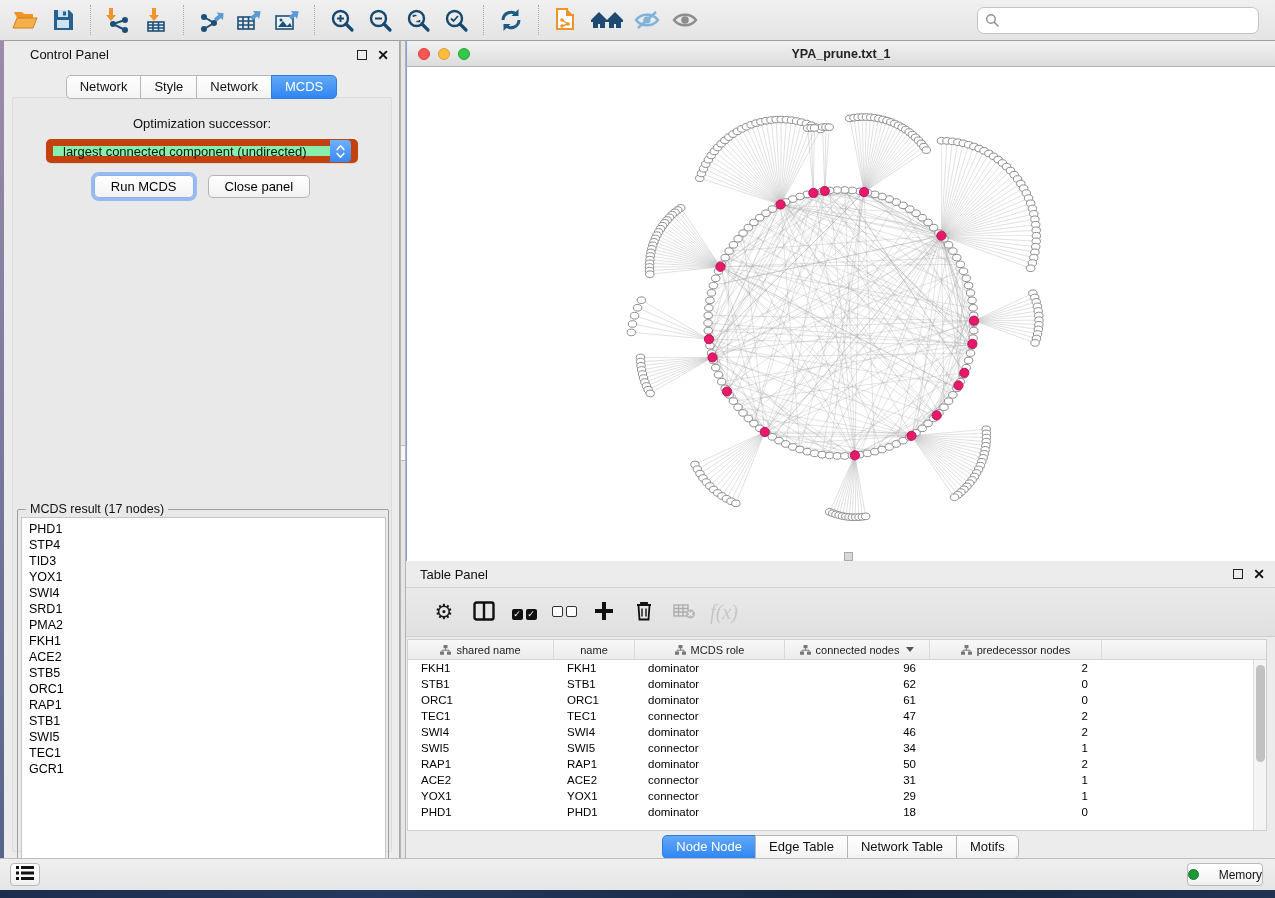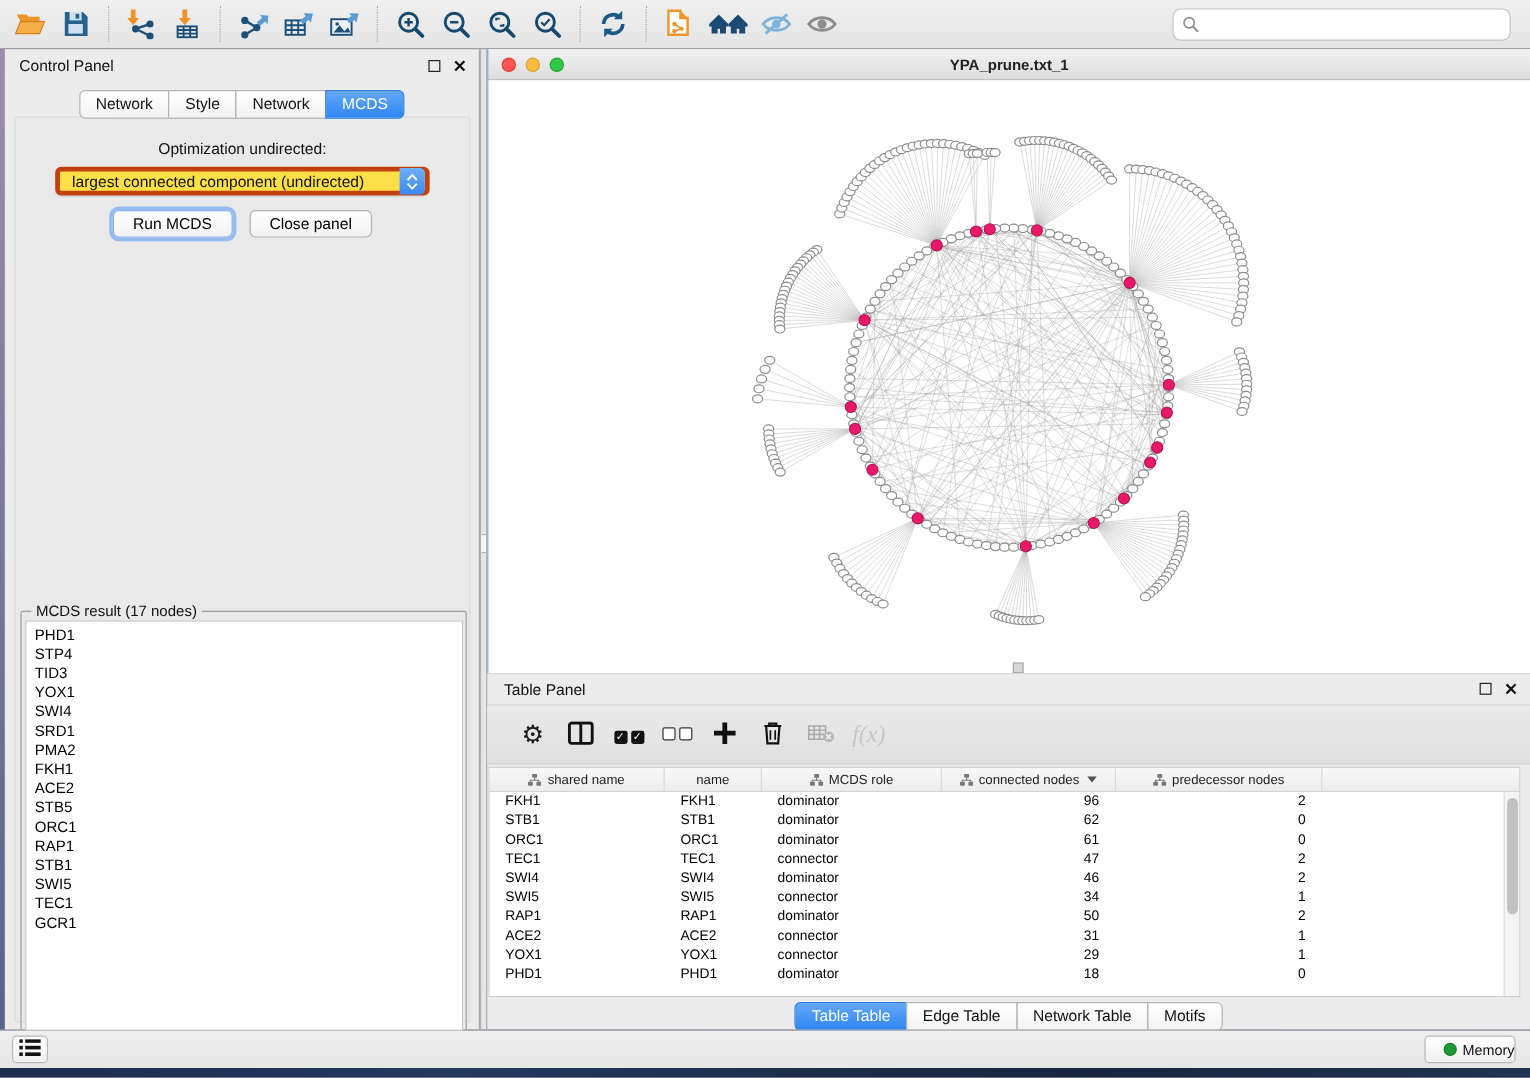--- a/index.html
+++ b/index.html
@@ -23,38 +23,38 @@
      padding:0 8px 0 28px; font:13px "Liberation Sans",sans-serif; color:#333; }
   #search-icon { position:absolute; left:8px; top:6px; }
 
   
   #left-strip { left:0; top:41px; width:4px; height:817px; background:linear-gradient(#9d8cab,#56648a); }
   #bottom-strip { left:0; top:890px; width:1275px; height:8px;
      background:linear-gradient(90deg,#1d2d4e,#24395e 30%,#18263f 70%,#203352); }
 
   
   #control-panel { left:4px; top:41px; width:396px; height:817px; background:#ececec; border-right:1px solid #a9a9a9; }
-  .panel-head { height:27px; display:flex; align-items:center; padding:0 10px 0 12px; }
+  .panel-head { height:27px; display:flex; align-items:center; padding:0 10px 0 26px; }
   .panel-title { font-size:13px; color:#111; flex:1 1 auto; }
   .win-float { width:10px; height:10px; border:1.6px solid #222; margin-right:10px; cursor:pointer; }
   .win-close { font-size:14px; font-weight:bold; color:#111; cursor:pointer; line-height:10px; }
 
   .seg-row { display:flex; justify-content:center; }
   .seg-btn { border:1px solid #b6b6b6; background:linear-gradient(#ffffff,#f3f3f3); color:#111;
      font:13px "Liberation Sans",sans-serif; padding:3px 13px 4px; margin-left:-1px; cursor:pointer; white-space:nowrap; }
   .seg-btn:first-child { border-radius:5px 0 0 5px; margin-left:0; }
   .seg-btn:last-child { border-radius:0 5px 5px 0; }
   .seg-btn.active { background:linear-gradient(#62a8f8,#2f86f2); border-color:#2d7de0; color:#fff; }
 
   #cp-tabs { margin-top:7px; position:relative; z-index:2; }
   #cp-body { position:absolute; left:8px; top:56px; width:380px; height:755px; background:#e9e9e9;
      border:1px solid #dcdcdc; border-radius:2px; }
   #opt-label { text-align:center; margin-top:18px; font-size:13px; }
-  #opt-select { position:relative; margin:8px auto 0; width:312px; height:24px; background:#fde047;
-     border:4px solid #c2410c; border-radius:5px; display:flex; align-items:center; cursor:pointer;
+  #opt-select { position:relative; margin:8px auto 0; width:312px; height:24px; background:#86efac;
+     border:7px solid #c2410c; border-radius:5px; display:flex; align-items:center; cursor:pointer;
      box-shadow:0 1px 1px rgba(0,0,0,.08); }
   #opt-select .sel-text { flex:1; padding-left:10px; font-size:13px; color:#111; white-space:nowrap; overflow:hidden; }
   #opt-select .sel-cap { width:21px; height:22px; border-radius:0 4px 4px 0; background:linear-gradient(#6db0fb,#3b88f2);
      display:flex; flex-direction:column; align-items:center; justify-content:center; gap:1px; }
   .btn-row { display:flex; justify-content:center; gap:14px; margin-top:12px; }
   .mac-btn { height:23px; padding:0 16px; background:linear-gradient(#ffffff,#f2f2f2); border:1px solid #b3b3b3;
      border-radius:5px; font:13px "Liberation Sans",sans-serif; cursor:pointer; }
   .mac-btn.focus-ring { box-shadow:0 0 0 3px rgba(106,163,245,.65); border-color:#8ab2ec; }
 
   #result-group { position:absolute; left:4px; top:411px; width:372px; height:371px;
@@ -111,21 +111,21 @@
   #tp-scrollbar { position:absolute; right:0px; top:20px; width:13px; bottom:0; background:#f4f4f4; border-left:1px solid #ddd; }
   #tp-thumb { position:absolute; left:1.5px; top:5px; width:9px; height:97px; background:#c1c1c1; border-radius:5px; cursor:pointer; }
   #tp-tabs { position:absolute; left:0; width:869px; top:274px; display:flex; justify-content:center; }
 
   
   #status-bar { left:0; top:858px; width:1275px; height:32px; background:linear-gradient(#efefef,#e6e6e6);
      border-top:1px solid #bdbdbd; display:flex; align-items:center; }
   #list-btn { margin-left:10px; width:30px; height:23px; background:linear-gradient(#fff,#f0f0f0);
      border:1px solid #b9b9b9; border-radius:4px; display:flex; align-items:center; justify-content:center; cursor:pointer; }
   #memory-btn { position:absolute; right:12px; width:76px; height:23px; background:linear-gradient(#fff,#f0f0f0);
-     border:1px solid #b9b9b9; border-radius:4px; display:flex; align-items:center; justify-content:flex-end; gap:5px;
+     border:1px solid #b9b9b9; border-radius:4px; display:flex; align-items:center; justify-content:space-between; gap:5px;
      font-size:12px; cursor:pointer; }
   #memory-dot { width:11px; height:11px; border-radius:50%; background:#1d9a37; border:1px solid #157a2a; }
 </style>
 </head>
 <body>
 
 <div id="toolbar" class="abs">
   <div class="tb-group">
     <div class="tb-btn">
       <span>
@@ -316,21 +316,21 @@
     <span class="win-float"></span>
     <span class="win-close">✕</span>
   </div>
   <div id="cp-tabs" class="seg-row">
       <button class="seg-btn">Network</button>
       <button class="seg-btn">Style</button>
       <button class="seg-btn">Network</button>
       <button class="seg-btn active">MCDS</button>
     </div>
   <div id="cp-body">
-    <div id="opt-label">Optimization undirected:</div>
+    <div id="opt-label">Optimization successor:</div>
     <div id="opt-select">
       <span class="sel-text">largest connected component (undirected)</span>
       <span class="sel-cap">
         <svg width="9" height="6" viewBox="0 0 9 6">
             <path d="M0.7 5 L4.5 0.8 L8.3 5" fill="none" stroke="#fff" stroke-width="1.6"></path>
           </svg>
         <svg width="9" height="6" viewBox="0 0 9 6">
             <path d="M0.7 1 L4.5 5.2 L8.3 1" fill="none" stroke="#fff" stroke-width="1.6"></path>
           </svg>
       </span>
@@ -1291,21 +1291,21 @@
           <div class="td l" style="flex: 0 0 150px; width: 150px;">dominator</div>
           <div class="td r" style="flex: 0 0 145px; width: 145px;">18</div>
           <div class="td r" style="flex: 0 0 172px; width: 172px;">0</div>
         </div>
       </div>
     <div id="tp-scrollbar">
       <div id="tp-thumb"></div>
     </div>
   </div>
   <div id="tp-tabs" class="seg-row">
-      <button class="seg-btn active">Table Table</button>
+      <button class="seg-btn active">Node Node</button>
       <button class="seg-btn">Edge Table</button>
       <button class="seg-btn">Network Table</button>
       <button class="seg-btn">Motifs</button>
     </div>
 </div>
 
 <div id="status-bar" class="abs">
   <span id="list-btn">
     <span><svg width="18" height="14" viewBox="0 0 18 14">
           <g fill="#111">

